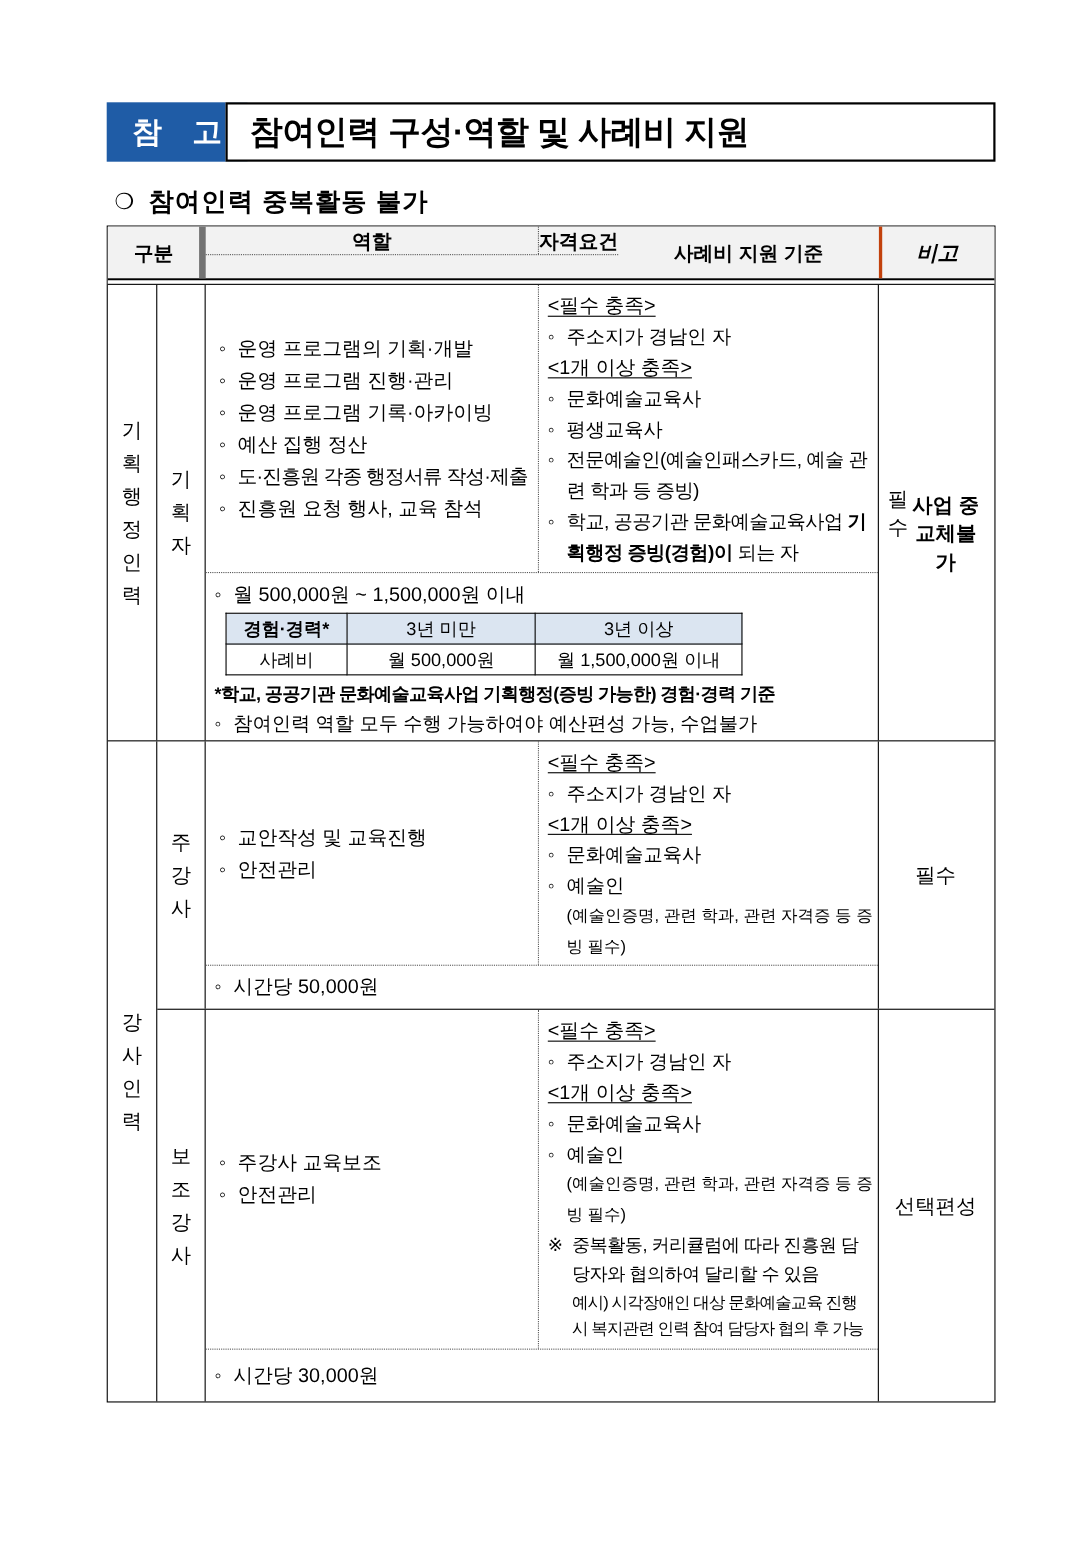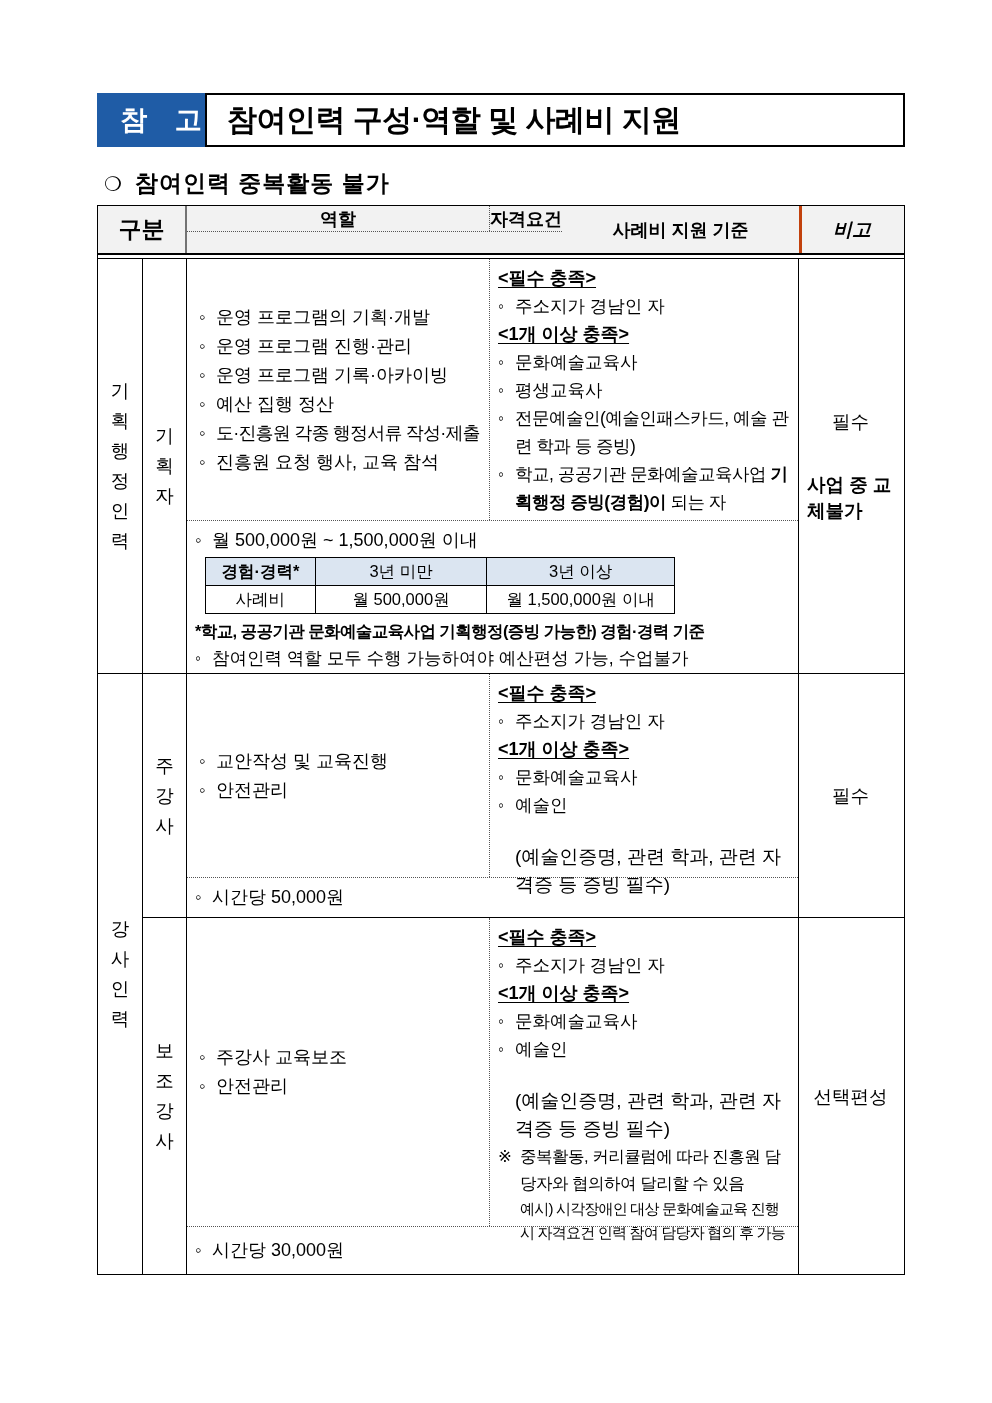--- a/index.html
+++ b/index.html
@@ -14,47 +14,47 @@
   .title-box { position:absolute; left:205px; top:93px; width:700px; height:54px;
     border:2.5px solid #000; background:#fff; display:flex; align-items:center;
     font-size:30px; font-weight:bold; padding-left:20px; letter-spacing:-0.5px; }
   .section-heading { position:absolute; left:104px; top:168px; display:flex; align-items:center;
     font-size:23px; font-weight:bold; letter-spacing:1px; }
   .section-heading .bullet { font-size:20px; margin-right:12px; font-weight:normal; }
 
   
   .doc-table { position:absolute; left:97px; top:205px; width:808px; border:1.5px solid #000; background:#fff; }
   .thead { display:flex; background:#f2f2f2; border-bottom:2px solid #000; height:49px; font-weight:bold; }
-  .th-gubun { width:89px; border-right:2px solid #737373; display:flex; align-items:center; justify-content:center; font-size:23px; }
+  .th-gubun { width:89px; border-right:6px solid #737373; display:flex; align-items:center; justify-content:center; font-size:18px; }
   .th-main { width:612px; display:flex; }
   .th-main-top { display:flex; border-bottom:1px dotted #555; height:26px; }
   .th-role { width:303px; border-right:1px dotted #555; display:flex; align-items:center; justify-content:center; font-size:18px; }
   .th-qual { flex:1; display:flex; align-items:center; justify-content:center; font-size:18px; }
   .th-fee { flex:1; display:flex; align-items:center; justify-content:center; font-size:18px; }
   .th-note { width:103px; border-left:3px solid #c2410c; display:flex; align-items:center; justify-content:center; font-size:19px;font-style:italic; }
   .tgap { height:3px; background:#fff; }
   .tbody { border-top:1px solid #000; }
 
   .block { display:flex; }
   .bb { border-bottom:1.5px solid #000; }
   .g1 { width:45px; border-right:1px solid #000; display:flex; align-items:center; justify-content:center; }
   .g2 { width:44px; border-right:1px solid #000; display:flex; align-items:center; justify-content:center; }
   .vtext { width:1.15em; word-break:break-all; text-align:center; font-size:18.5px; line-height:30px; }
   .main { width:612px; border-right:1px solid #000; display:flex; flex-direction:column; }
-  .note-cell { width:103px; display:flex; flex-direction:column; align-items:center; justify-content:center; font-size:18.5px; text-align:left; padding:0 8px; }
+  .note-cell { width:103px; display:flex; flex-direction:row; align-items:center; justify-content:center; font-size:18.5px; text-align:center; padding:0 8px; }
 
   .rq { flex:1; display:flex; border-bottom:1px dotted #555; min-height:0; }
   .role-cell { width:303px; border-right:1px dotted #555; display:flex; flex-direction:column; justify-content:center; padding:6px 4px 6px 12px; }
   .qual-cell { flex:1; padding:5px 4px 4px 8px; }
 
   .li { display:flex; line-height:29px; font-size:18px; }
   .li .mk { flex:0 0 17px; text-align:left; }
   .qual-cell .li { line-height:28px; font-size:17.5px; }
-  .li-cont { padding-left:17px; line-height:28px; font-size:19px;margin-top:24px; }
-  .qtitle { font-size:18px; font-weight:bold; text-decoration:underline; text-underline-offset:3px; line-height:28px; }
+  .li-cont { padding-left:17px; line-height:28px; font-size:15px; }
+  .qtitle { font-size:18px; font-weight:normal; text-decoration:underline; text-underline-offset:3px; line-height:28px; }
   .bold-inline { font-weight:bold; }
   .rem { display:flex; line-height:27px; font-size:16.5px; letter-spacing:-0.5px; }
   .rem .mk { flex:0 0 22px; }
   .rem-ex { padding-left:22px; line-height:24px; font-size:15px; letter-spacing:-0.8px; }
 
   .fee-cell { padding:6px 8px 4px 8px; }
   .fee-line { display:flex; font-size:18px; line-height:26px; }
   .fee-line .mk { flex:0 0 17px; }
 
   .mini-table { margin:4px 0 4px 10px; width:470px; border:1.5px solid #000; border-collapse:collapse; font-size:16.5px; }
@@ -273,21 +273,21 @@
                     </div>
                   <div class="li">
                       <span class="mk">◦</span>
                       <span>예술인</span>
                     </div>
                   <div class="li-cont">(예술인증명, 관련 학과, 관련 자격증 등 증빙 필수)</div>
                   <div class="rem">
                       <span class="mk">※</span>
                       <span>중복활동, 커리큘럼에 따라 진흥원 담당자와 협의하여 달리할 수 있음</span>
                     </div>
-                  <div class="rem-ex">예시) 시각장애인 대상 문화예술교육 진행 시 자격요건 인력 참여 담당자 협의 후 가능</div>
+                  <div class="rem-ex">예시) 시각장애인 대상 문화예술교육 진행 시 복지관련 인력 참여 담당자 협의 후 가능</div>
                 </div>
               </div>
               <div class="fee-cell" style="height:47px; padding-top:10px;">
                 <div class="fee-line">
                     <span class="mk">◦</span>
                     <span>시간당 30,000원</span>
                   </div>
               </div>
             </div>
             <div class="note-cell">

